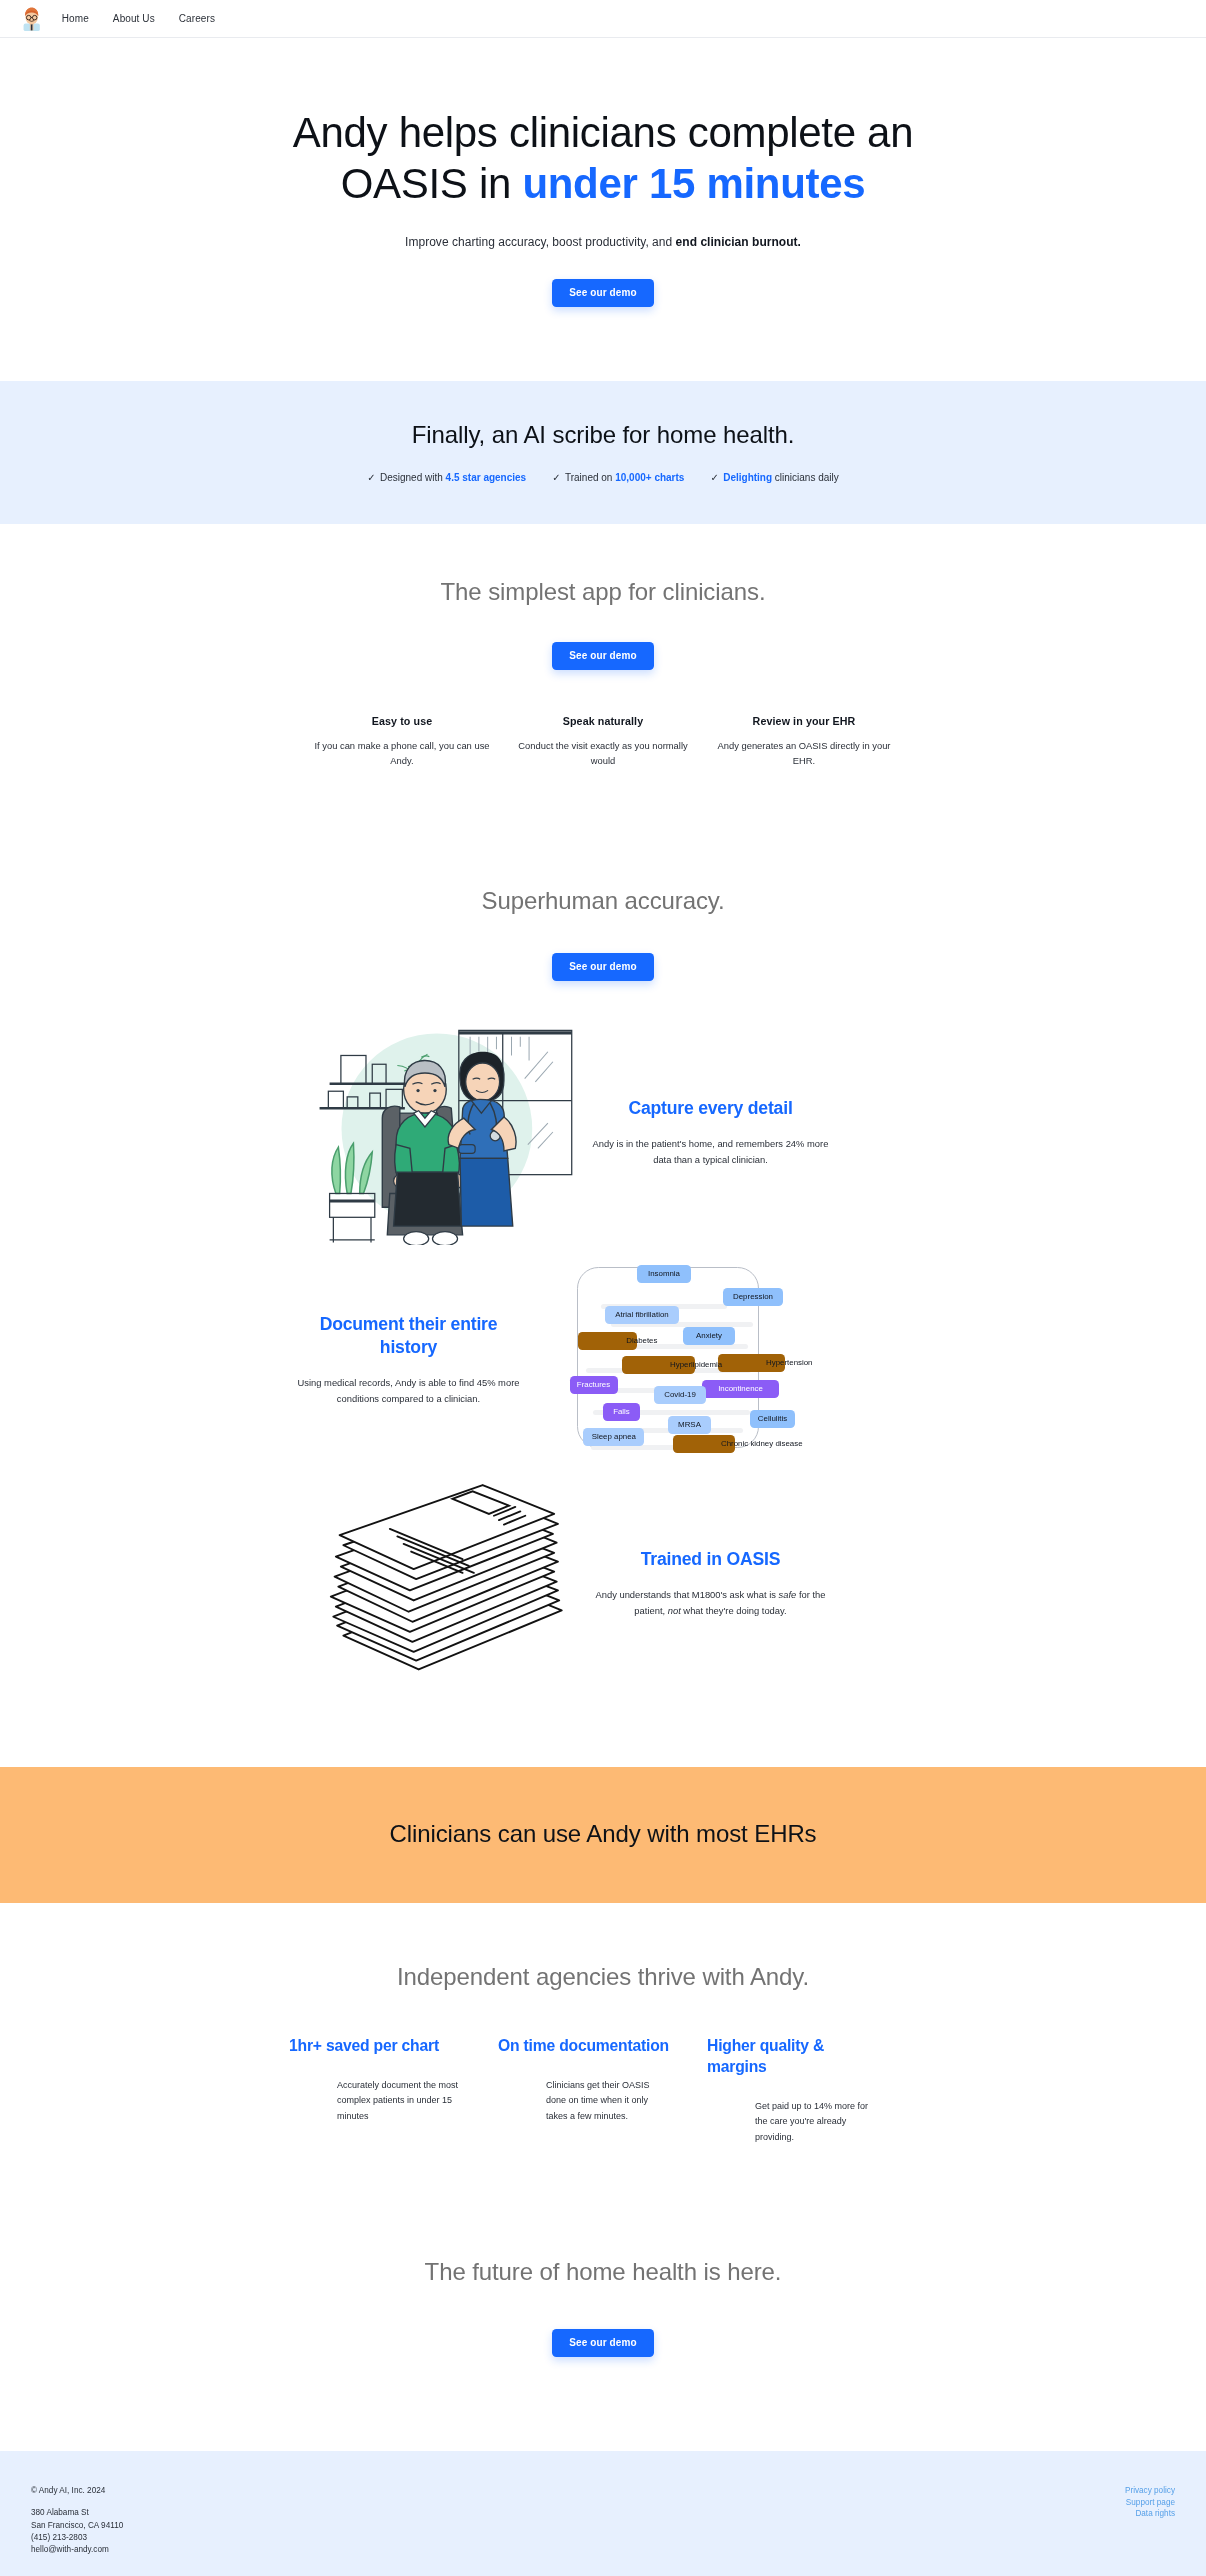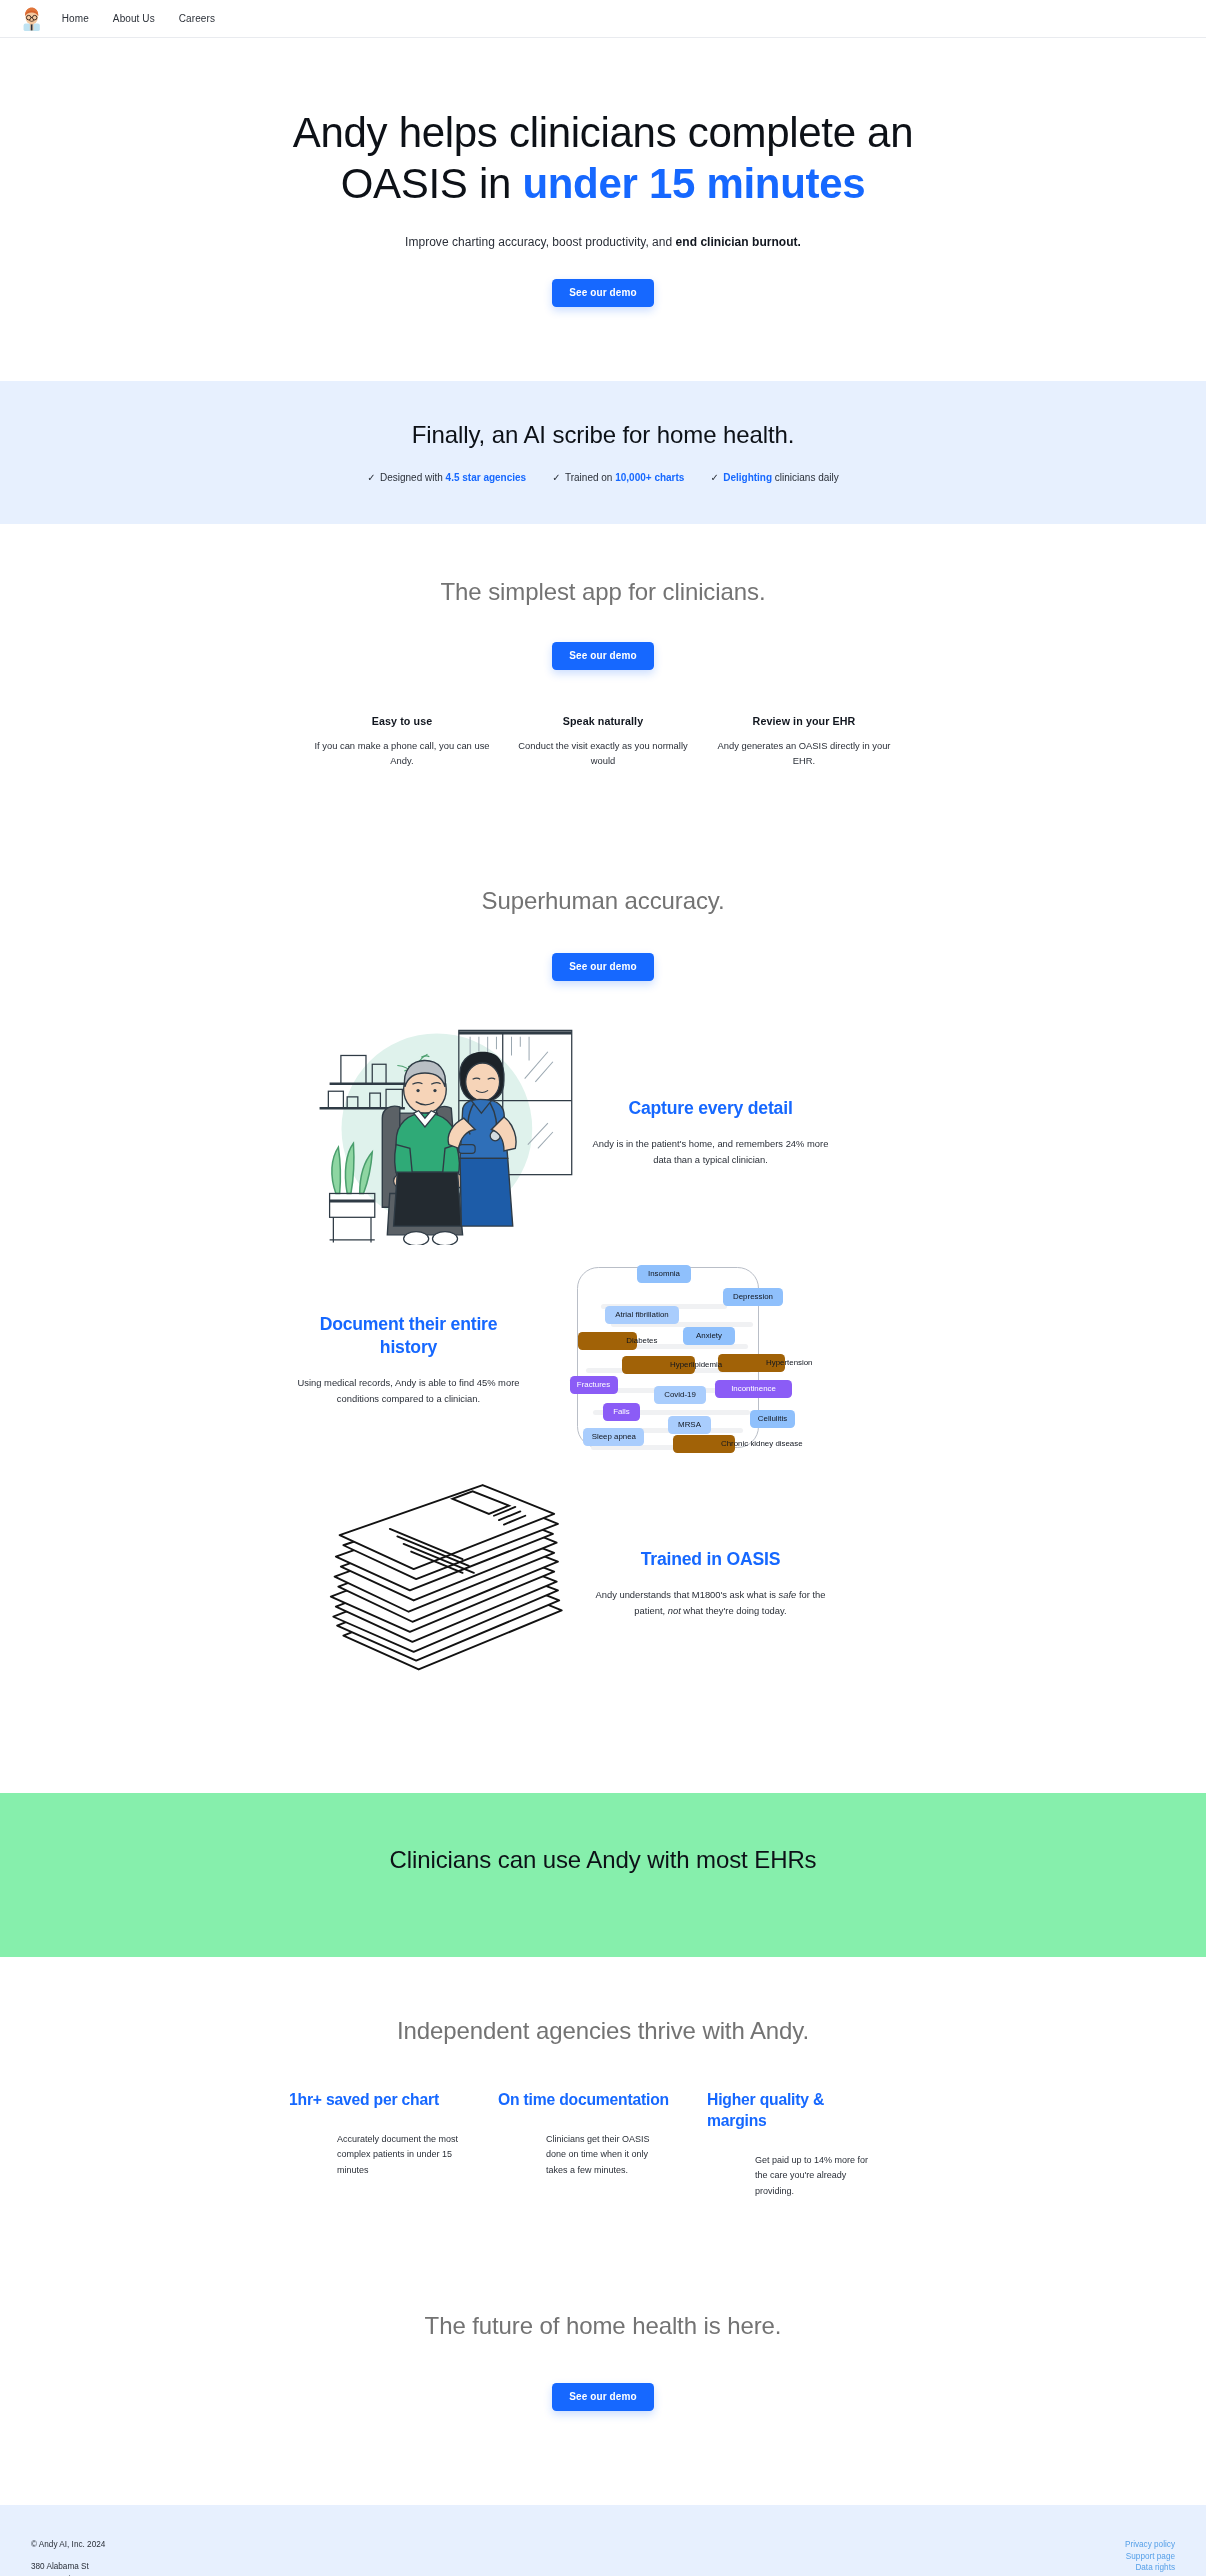--- a/index.html
+++ b/index.html
@@ -204,24 +204,24 @@
     line-height: 1.18;
     font-family: "Liberation Sans", sans-serif;
   }
   .tag.c1 { background: #a16207; padding-left: 48px; }
   .tag.c2 { background: #a9cdfd; }
   .tag.c3 { background: #8fc0fc; }
   .tag.c4 { background: #8b5cf6; color: #ffffff; }
 
   
   .band-ehr {
-    background: #86efac;
-    padding: 53px 0 83px;
+    background: #fdba74;
+    padding: 53px 0 55px;
     text-align: center;
-    margin-top: 106px;
+    margin-top: 80px;
   }
   .band-ehr h2 {
     font-family: "Liberation Sans Narrow", "Liberation Sans", sans-serif;
     font-weight: 400;
     font-size: 24px;
     color: #0d1117;
     letter-spacing: -0.1px;
   }
 
   
@@ -490,21 +490,21 @@
           <div class="rail" style="left:16.3px;  top:171px; width:155px;"></div>
           <div class="rail" style="left:19px;  top:188px; width:132px;"></div>
         <div class="tag c3" style="left: 65px; top: 8px; width: 54px;">Insomnia</div>
             <div class="tag c3" style="left: 151px; top: 31px; width: 60px;">Depression</div>
             <div class="tag c2" style="left: 33px; top: 49px; width: 74px;">Atrial fibrillation</div>
             <div class="tag c3" style="left: 111px; top: 70px; width: 52px;">Anxiety</div>
             <div class="tag c1" style="left: 6.3px; top: 75px; width: 59px;">Diabetes</div>
             <div class="tag c1" style="left: 146px; top: 97px; width: 67px;">Hypertension</div>
             <div class="tag c1" style="left: 50px; top: 99px; width: 73px;">Hyperlipidemia</div>
             <div class="tag c4" style="left: -2.5px; top: 119px; width: 48px;">Fractures</div>
-            <div class="tag c4" style="left: 143px; top: 123px; width: 77px;">Incontinence</div>
+            <div class="tag c4" style="left: 130px; top: 123px; width: 77px;">Incontinence</div>
             <div class="tag c2" style="left: 82px; top: 129px; width: 52px;">Covid-19</div>
             <div class="tag c4" style="left: 31px; top: 146px; width: 37px;">Falls</div>
             <div class="tag c3" style="left: 178px; top: 153px; width: 45px;">Cellulitis</div>
             <div class="tag c2" style="left: 96px; top: 159px; width: 43px;">MRSA</div>
             <div class="tag c2" style="left: 11.3px; top: 171px; width: 61px;">Sleep apnea</div>
             <div class="tag c1" style="left: 101px; top: 178px; width: 62px;">Chronic kidney disease</div>
           </div>
       </div>
     </div>
 

